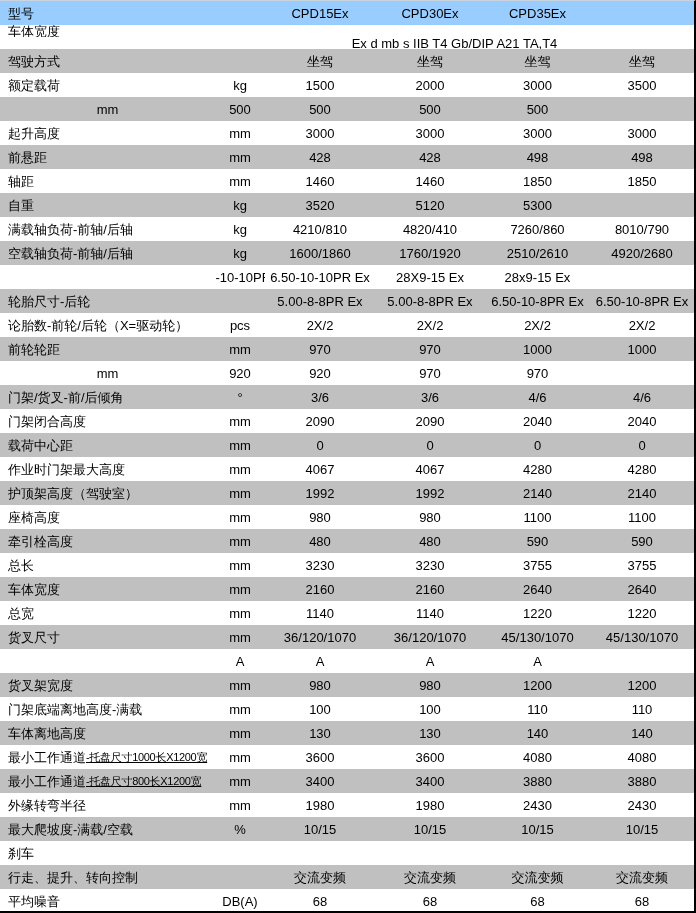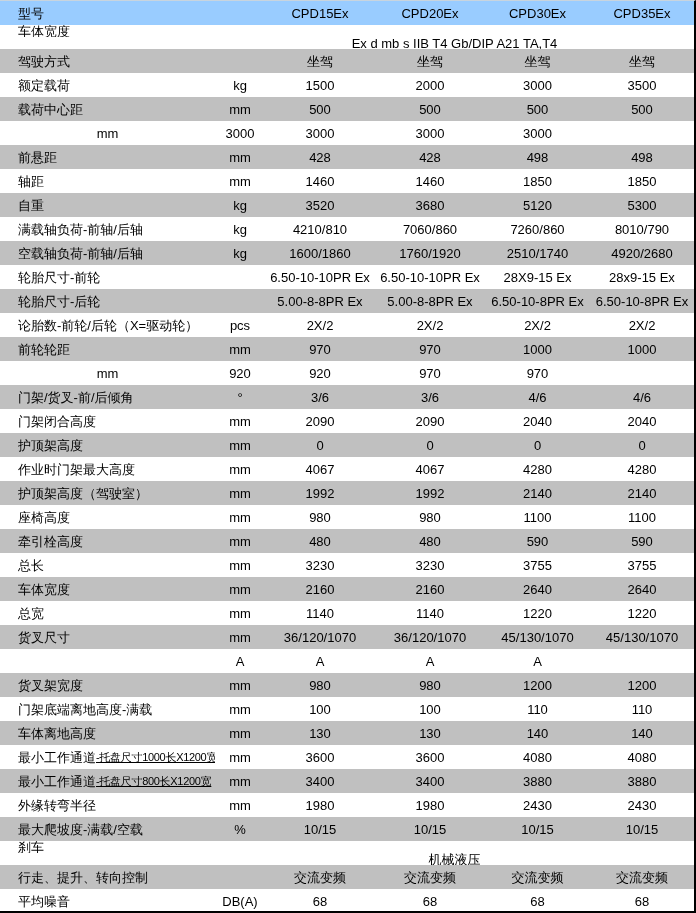--- a/index.html
+++ b/index.html
@@ -34,21 +34,21 @@
   .cell {
     display: flex;
     align-items: center;
     justify-content: center;
     white-space: nowrap;
     overflow: hidden;
     line-height: 1;
   }
   .cell.label {
     justify-content: flex-start;
-    padding-left: 18px;
+    padding-left: 8px;
   }
   .lbl-small {
     font-size: 11px;
     letter-spacing: -0.3px;
     text-decoration: underline;
   }
   .cell.span-value {
     grid-column: 2 / -1;
     justify-content: center;
     text-align: center;
@@ -56,21 +56,20 @@
 </style>
 </head>
 <body>
 
 <div class="spec-table">
 
   <div class="row header">
     <div class="cell label">型号</div>
     <div class="cell unit"></div>
     <div class="cell value">CPD15Ex</div>
-    <div class="cell value">CPD20Ex</div>
     <div class="cell value">CPD30Ex</div>
     <div class="cell value">CPD35Ex</div>
   </div>
 
   <div class="tbody">
       <div class="row">
     <div class="cell label">
       <span class="lbl">车体宽度</span>
           <span class="lbl-small"></span>
     </div>
@@ -93,31 +92,31 @@
       <span class="lbl">额定载荷</span>
           <span class="lbl-small"></span>
     </div>
     <div class="cell unit">kg</div>
   <div class="cell value">1500</div>
         <div class="cell value">2000</div>
         <div class="cell value">3000</div>
         <div class="cell value">3500</div>
       </div>
       <div class="row">
-    <div class="cell label">
-      <span class="lbl">载荷中心距</span>
-          <span class="lbl-small"></span>
-    </div>
     <div class="cell unit">mm</div>
   <div class="cell value">500</div>
         <div class="cell value">500</div>
         <div class="cell value">500</div>
         <div class="cell value">500</div>
       </div>
       <div class="row">
+    <div class="cell label">
+      <span class="lbl">起升高度</span>
+          <span class="lbl-small"></span>
+    </div>
     <div class="cell unit">mm</div>
   <div class="cell value">3000</div>
         <div class="cell value">3000</div>
         <div class="cell value">3000</div>
         <div class="cell value">3000</div>
       </div>
       <div class="row">
     <div class="cell label">
       <span class="lbl">前悬距</span>
           <span class="lbl-small"></span>
@@ -139,51 +138,46 @@
         <div class="cell value">1850</div>
         <div class="cell value">1850</div>
       </div>
       <div class="row">
     <div class="cell label">
       <span class="lbl">自重</span>
           <span class="lbl-small"></span>
     </div>
     <div class="cell unit">kg</div>
   <div class="cell value">3520</div>
-        <div class="cell value">3680</div>
         <div class="cell value">5120</div>
         <div class="cell value">5300</div>
       </div>
       <div class="row">
     <div class="cell label">
       <span class="lbl">满载轴负荷-前轴/后轴</span>
           <span class="lbl-small"></span>
     </div>
     <div class="cell unit">kg</div>
   <div class="cell value">4210/810</div>
-        <div class="cell value">7060/860</div>
+        <div class="cell value">4820/410</div>
         <div class="cell value">7260/860</div>
         <div class="cell value">8010/790</div>
       </div>
       <div class="row">
     <div class="cell label">
       <span class="lbl">空载轴负荷-前轴/后轴</span>
           <span class="lbl-small"></span>
     </div>
     <div class="cell unit">kg</div>
   <div class="cell value">1600/1860</div>
         <div class="cell value">1760/1920</div>
-        <div class="cell value">2510/1740</div>
+        <div class="cell value">2510/2610</div>
         <div class="cell value">4920/2680</div>
       </div>
       <div class="row">
-    <div class="cell label">
-      <span class="lbl">轮胎尺寸-前轮</span>
-          <span class="lbl-small"></span>
-    </div>
     <div class="cell unit"></div>
   <div class="cell value">6.50-10-10PR Ex</div>
         <div class="cell value">6.50-10-10PR Ex</div>
         <div class="cell value">28X9-15 Ex</div>
         <div class="cell value">28x9-15 Ex</div>
       </div>
       <div class="row">
     <div class="cell label">
       <span class="lbl">轮胎尺寸-后轮</span>
           <span class="lbl-small"></span>
@@ -240,21 +234,21 @@
           <span class="lbl-small"></span>
     </div>
     <div class="cell unit">mm</div>
   <div class="cell value">2090</div>
         <div class="cell value">2090</div>
         <div class="cell value">2040</div>
         <div class="cell value">2040</div>
       </div>
       <div class="row">
     <div class="cell label">
-      <span class="lbl">护顶架高度</span>
+      <span class="lbl">载荷中心距</span>
           <span class="lbl-small"></span>
     </div>
     <div class="cell unit">mm</div>
   <div class="cell value">0</div>
         <div class="cell value">0</div>
         <div class="cell value">0</div>
         <div class="cell value">0</div>
       </div>
       <div class="row">
     <div class="cell label">
@@ -427,21 +421,20 @@
         <div class="cell value">10/15</div>
         <div class="cell value">10/15</div>
         <div class="cell value">10/15</div>
       </div>
       <div class="row">
     <div class="cell label">
       <span class="lbl">刹车</span>
           <span class="lbl-small"></span>
     </div>
     <div class="cell unit"></div>
-  <div class="cell span-value">机械液压</div>
       </div>
       <div class="row">
     <div class="cell label">
       <span class="lbl">行走、提升、转向控制</span>
           <span class="lbl-small"></span>
     </div>
     <div class="cell unit"></div>
   <div class="cell value">交流变频</div>
         <div class="cell value">交流变频</div>
         <div class="cell value">交流变频</div>

